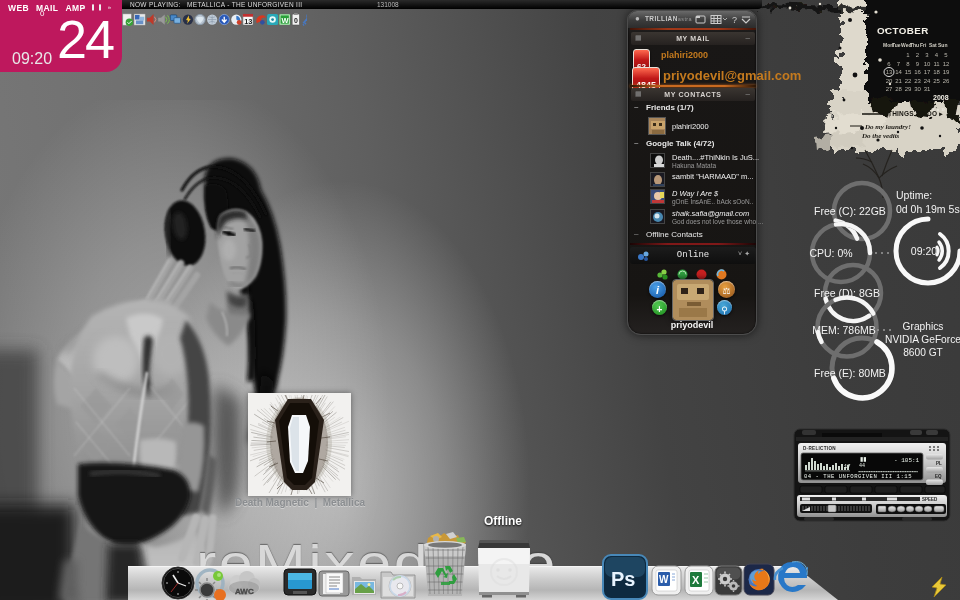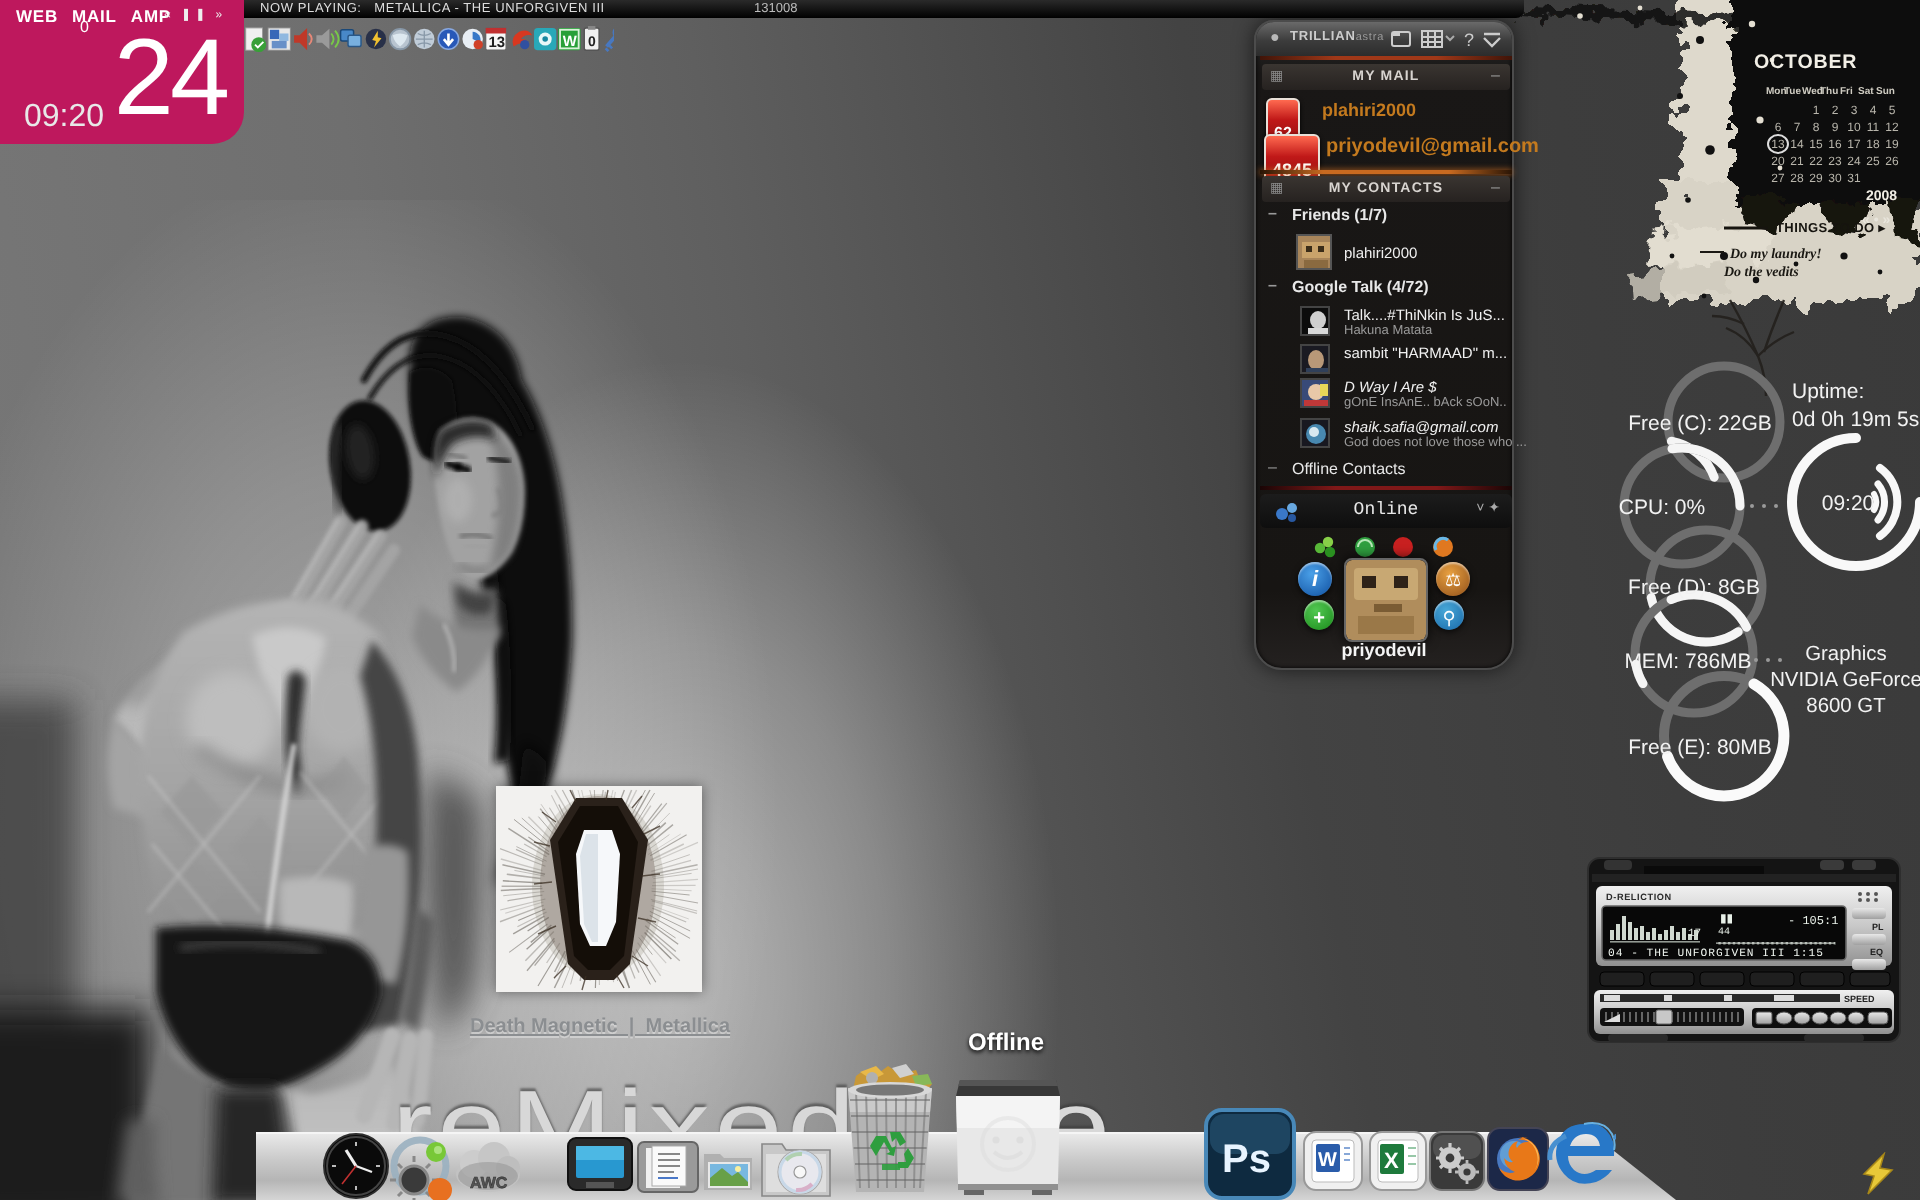--- a/index.html
+++ b/index.html
@@ -25,21 +25,21 @@
     background:linear-gradient(#2a2a2a,#000); border-radius:0 0 4px 0; z-index:25; color:#ccc; }
   #topbar .np { position:absolute; left:8px; top:1px; font-size:6.5px; letter-spacing:.3px; color:#ddd;}
   #topbar .ts { position:absolute; left:255px; top:1px; font-size:6.5px; color:#bbb;}
   
   #tray { position:absolute; left:121px; top:13px; z-index:25; }
   
   #album { position:absolute; left:248px; top:393px; width:103px; height:103px; z-index:6;
     background:#f4f4f4; box-shadow:0 0 6px rgba(0,0,0,.45); }
   #albumtxt { position:absolute; left:205px; top:497px; width:190px; text-align:center; z-index:6; }
   #albumtxt .t1 { font-size:12.5px; font-weight:bold; color:#84878a; text-shadow:0 1px 0 rgba(255,255,255,.4); }
-  #albumtxt .t2 { font-size:10px; font-weight:bold; color:#8b8e91; text-shadow:0 1px 0 rgba(255,255,255,.35); margin-top:11px;text-decoration:underline;}
+  #albumtxt .t2 { font-size:10px; font-weight:bold; color:#8b8e91; text-shadow:0 1px 0 rgba(255,255,255,.35); margin-top:0;}
   
   #remixed { position:absolute; left:196px; top:534px; font-size:50px; font-weight:400;
     color:#d8d8d8; z-index:4; letter-spacing:2px; transform:scaleX(1.22); transform-origin:left;
     text-shadow:0 -1.5px 1px rgba(55,55,55,.6);}
   
   #shelf { position:absolute; left:128px; top:566px; width:710px; height:34px; z-index:5;
     background:linear-gradient(#e9e9e9, #c9c9c9 40%, #b5b5b5 70%, #d5d5d5);
     clip-path:polygon(0 0, 667px 0, 710px 34px, 0 34px);
     border-top:1px solid #f5f5f5; }
   .dicon { position:absolute; z-index:8; }
@@ -919,21 +919,21 @@
       <span class="hic">▦</span>
       <span class="ht">MY MAIL</span>
       <span class="hm">–</span>
     </div>
   <div class="mailrow" style="top:36px;">
       <span class="badge">62</span>
       <span class="mtxt" style="font-size:9px;">plahiri2000</span>
     </div>
   <div class="mailrow" style="top:54px;">
       <span class="badge big">4845</span>
-      <span class="mtxt" style="font-size:10px;left:30px;">priyodevil@gmail.com</span>
+      <span class="mtxt" style="font-size:13px;left:30px;">priyodevil@gmail.com</span>
     </div>
   <div class="odiv" style="top:74px;"></div>
   <div class="shead" style="top:77px;">
       <span class="hic">▦</span>
       <span class="ht">MY CONTACTS</span>
       <span class="hm">–</span>
     </div>
   <div class="grp" style="top:92px;"><span class="gm">–</span>Friends (1/7)</div>
   <div class="crow" style="top:106px; height:20px;">
     <svg class="av" width="18" height="18">
@@ -945,21 +945,21 @@
       </svg>
     <span class="cname" style="top:5px;">plahiri2000</span>
   </div>
   <div class="grp" style="top:128px;"><span class="gm">–</span>Google Talk (4/72)</div>
   <div class="crow" style="top:142px;">
     <svg class="av2" width="15" height="15">
         <rect width="15" height="15" fill="#0c0c0c"></rect>
         <ellipse cx="8" cy="6" rx="4" ry="4.5" fill="#cfcfcf"></ellipse>
         <rect x="3" y="10" width="10" height="5" fill="#d8d8d8"></rect>
       </svg>
-    <span class="cname">Talk....#ThiNkin Is JuS...</span>
+    <span class="cname">Death....#ThiNkin Is JuS...</span>
       <span class="csub">Hakuna Matata</span>
   </div>
   <div class="crow" style="top:161px;">
     <svg class="av2" width="15" height="15">
         <rect width="15" height="15" fill="#1a1a22"></rect>
         <ellipse cx="7" cy="7" rx="4" ry="5" fill="#b89878"></ellipse>
         <rect x="2" y="11" width="11" height="4" fill="#30405a"></rect>
       </svg>
     <span class="cname">sambit "HARMAAD" m...</span>
   </div>

